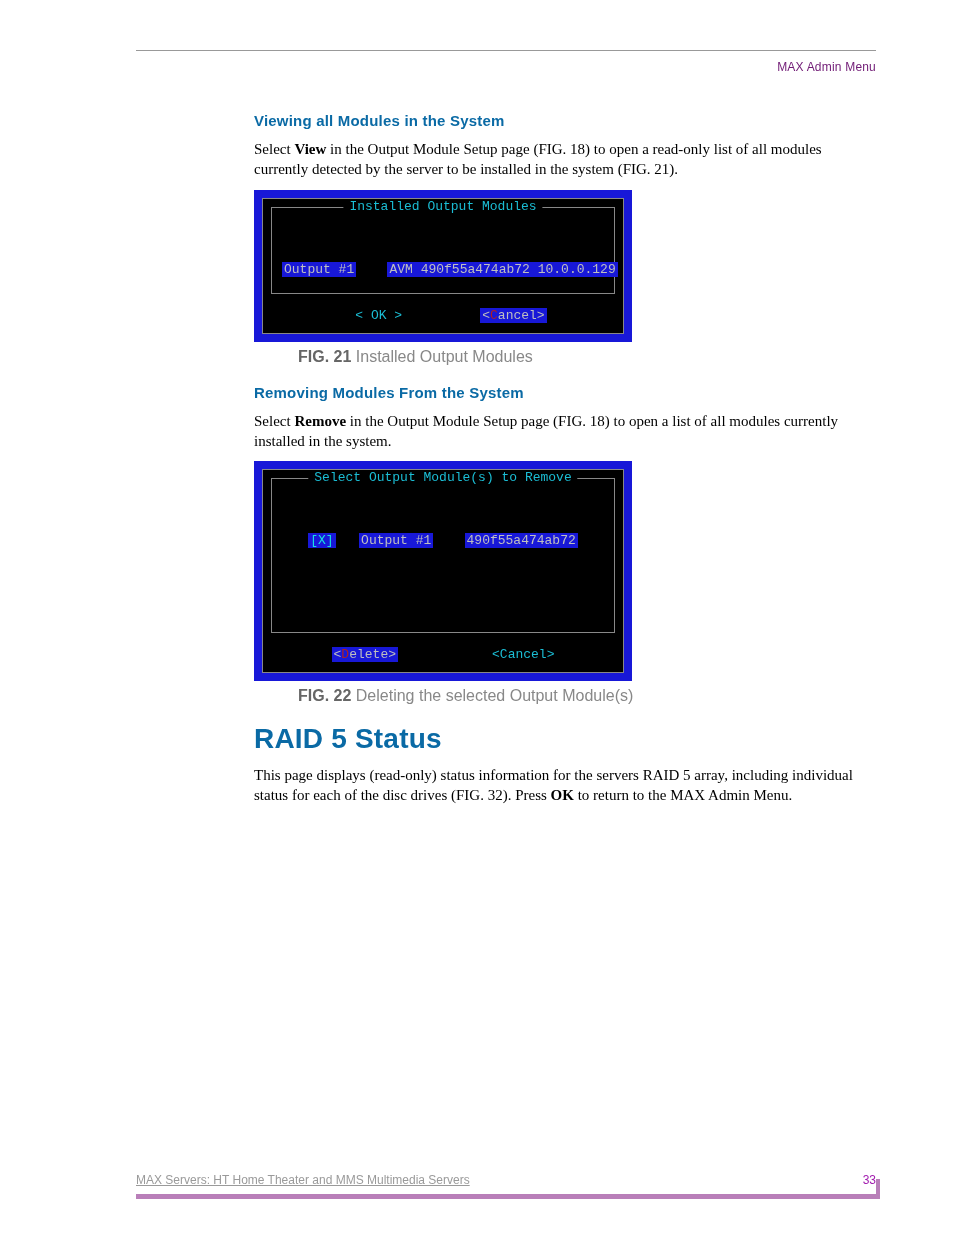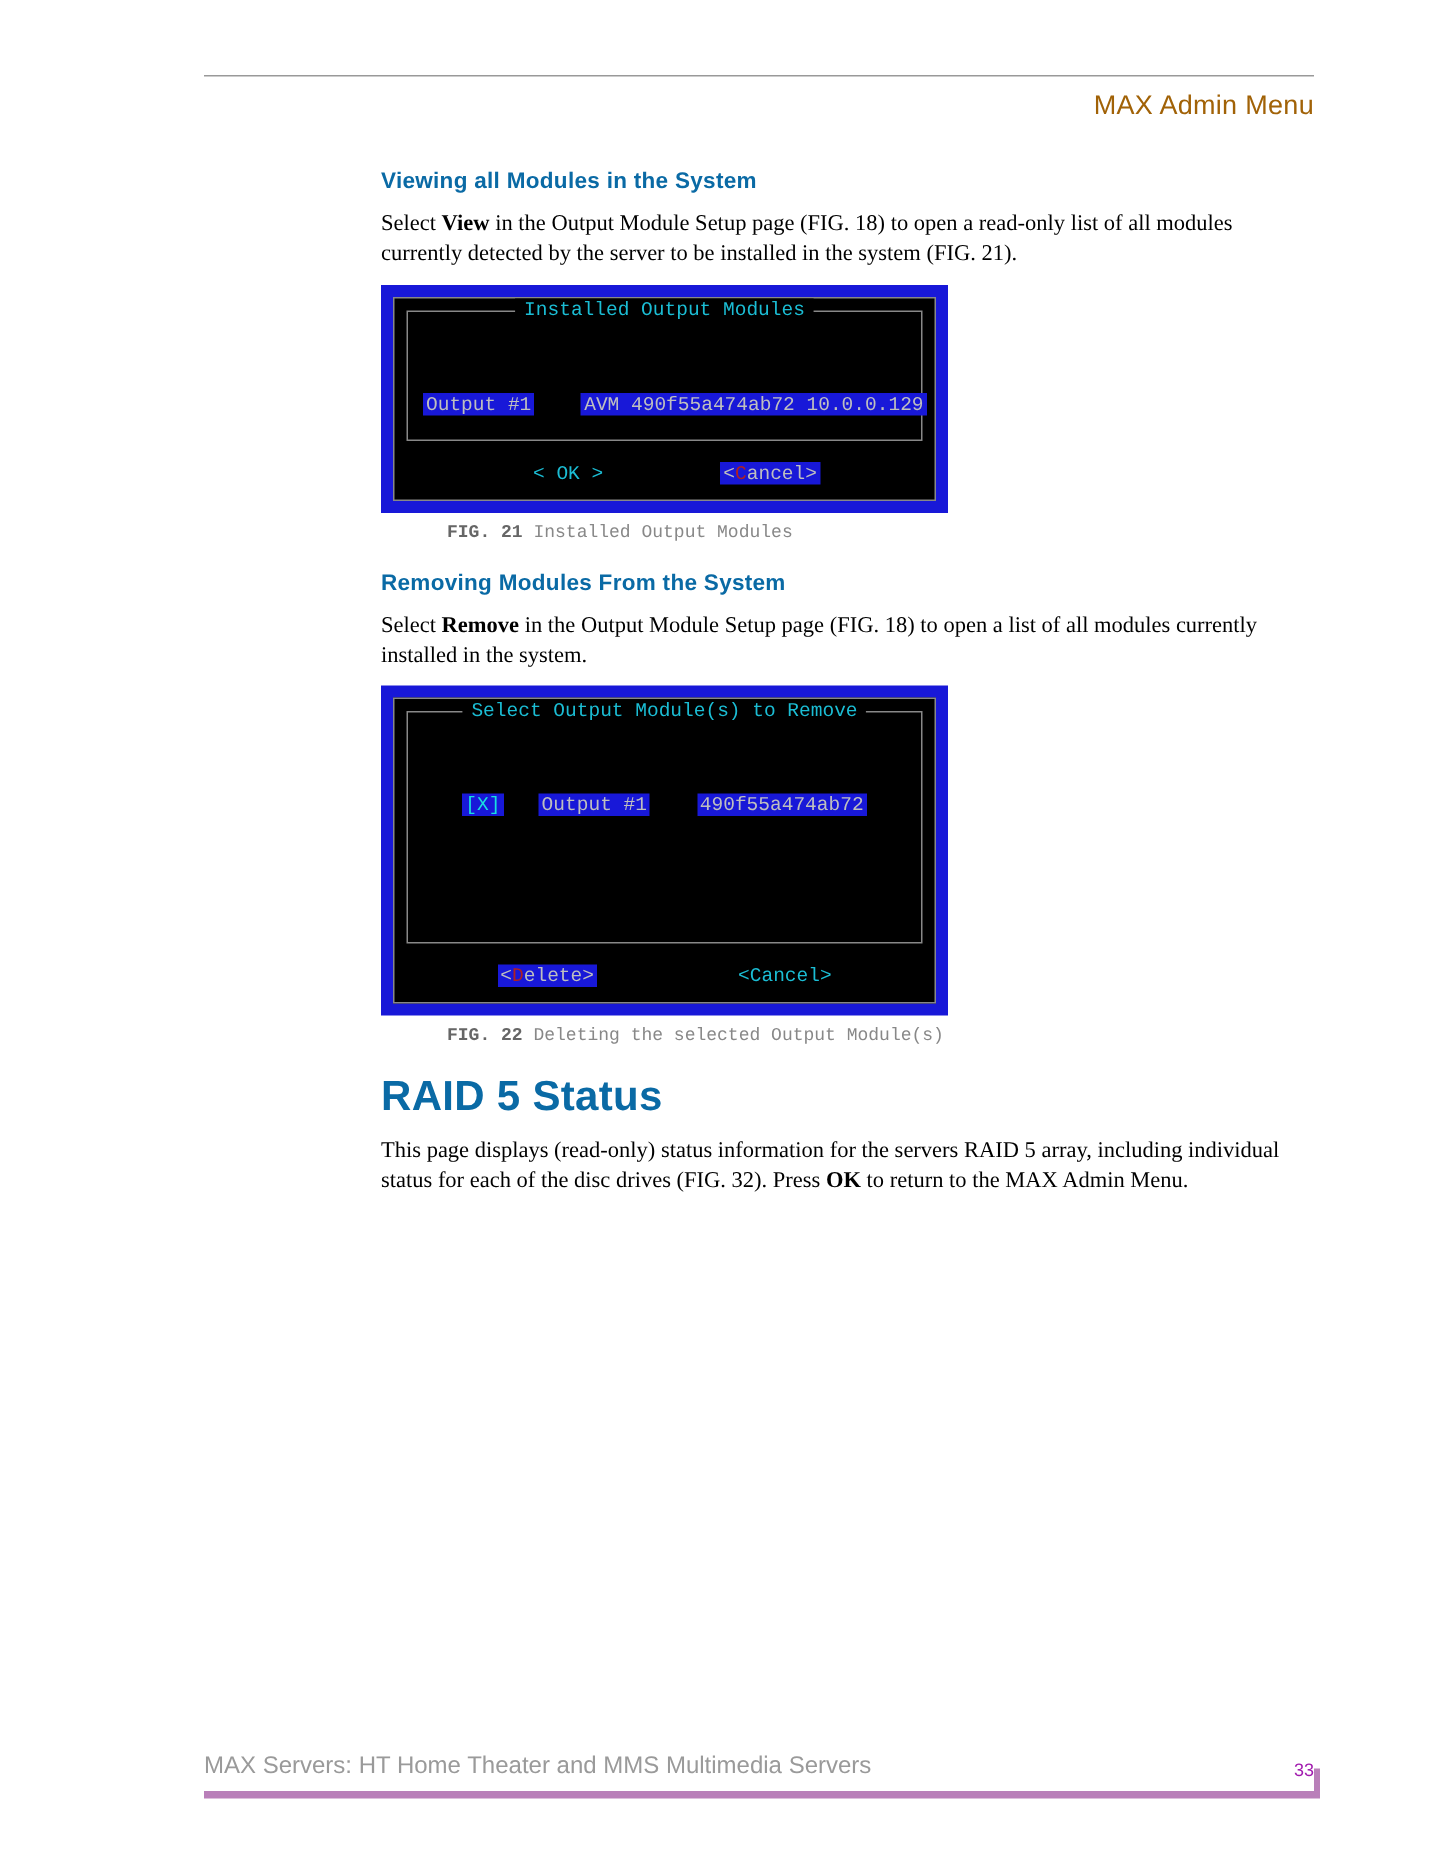--- a/index.html
+++ b/index.html
@@ -1,43 +1,43 @@
 <!DOCTYPE html>
 <html><head>
 <meta charset="utf-8">
 <style>
   * { box-sizing: border-box; margin: 0; padding: 0; }
   html, body { width: 954px; height: 1235px; background: #fff; font-family: Georgia, 'Times New Roman', serif; color: #000; }
   .page { position: relative; width: 954px; height: 1235px; }
   .header-rule { position: absolute; top: 50px; left: 136px; width: 740px; height: 1px; background: #999; }
-  .header-right { position: absolute; top: 60px; right: 78px; font-family: Arial, Helvetica, sans-serif; font-size: 18px; color: #a16207; letter-spacing: 0.2px; }
+  .header-right { position: absolute; top: 60px; right: 78px; font-family: Arial, Helvetica, sans-serif; font-size: 12px; color: #701a75; letter-spacing: 0.2px; }
   .content { position: absolute; top: 112px; left: 254px; width: 620px; }
   .h3 { font-family: Arial, Helvetica, sans-serif; font-weight: bold; color: #0a6aa5; font-size: 15px; margin-bottom: 10px; letter-spacing: 0.2px; }
   .body-text { font-size: 15px; line-height: 1.35; margin-bottom: 10px; }
   .body-text b { font-weight: bold; }
-  .figcap { font-family: Liberation Mono, monospace; font-size: 12px; color: #888; margin: 6px 0 18px 0; padding-left: 44px; }
+  .figcap { font-family: Liberation Sans, sans-serif; font-size: 16px; color: #888; margin: 6px 0 18px 0; padding-left: 44px; }
   .figcap b { color: #666; font-weight: bold; }
   .h2 { font-family: Arial, Helvetica, sans-serif; font-weight: bold; color: #0a6aa5; font-size: 28px; margin: 18px 0 10px 0; letter-spacing: 0.2px; }
 
   
   .term { background: #1818d8; padding: 8px; font-family: 'Courier New', monospace; font-size: 13px; color: #bfbfbf; width: 378px; margin-top: 6px; }
   .term-inner { background: #000; border: 1px solid #888; padding: 0; }
   .term-box { margin: 8px; border: 1px solid #888; position: relative; padding: 16px 10px 12px 10px; }
   .term-box-title { position: absolute; top: -9px; left: 50%; transform: translateX(-50%); background: #000; padding: 0 6px; color: #1bbdd4; white-space: nowrap; }
   .term-cell { display: inline-block; padding: 0 2px; }
   .sel { background: #1818d8; color: #bfbfbf; }
   .sel-c { background: #1818d8; color: #18e0e0; }
   .cyan { color: #1bbdd4; margin-left: 16px; }
   .hl-letter { color: #b02020; }
   .term-row { text-align: center; white-space: nowrap; margin-bottom: 4px; margin-top: 38px; }
   .term-buttons { text-align: center; padding: 6px 0 10px 0; white-space: nowrap; }
   .fig22 .term-box { padding-bottom: 80px; }
 
   .footer-rule { position: absolute; bottom: 36px; left: 136px; width: 740px; height: 5px; background: #b97fb9; }
-  .footer-left { position: absolute; bottom: 48px; left: 136px; font-family: Arial, Helvetica, sans-serif; font-size: 16px; color: #9a9a9a; }
+  .footer-left { position: absolute; bottom: 48px; left: 136px; font-family: Arial, Helvetica, sans-serif; font-size: 12px; color: #9a9a9a; text-decoration: underline; }
   .footer-right { position: absolute; bottom: 48px; right: 78px; font-family: Arial, Helvetica, sans-serif; font-size: 12px; color: #a21caf; }
   .footer-accent { position: absolute; bottom: 36px; right: 74px; width: 4px; height: 20px; background: #b97fb9; }
 </style>
 </head>
 <body>
 
 <div class="page">
   <div class="header-rule"></div>
   <div class="header-right">MAX Admin Menu</div>
 

